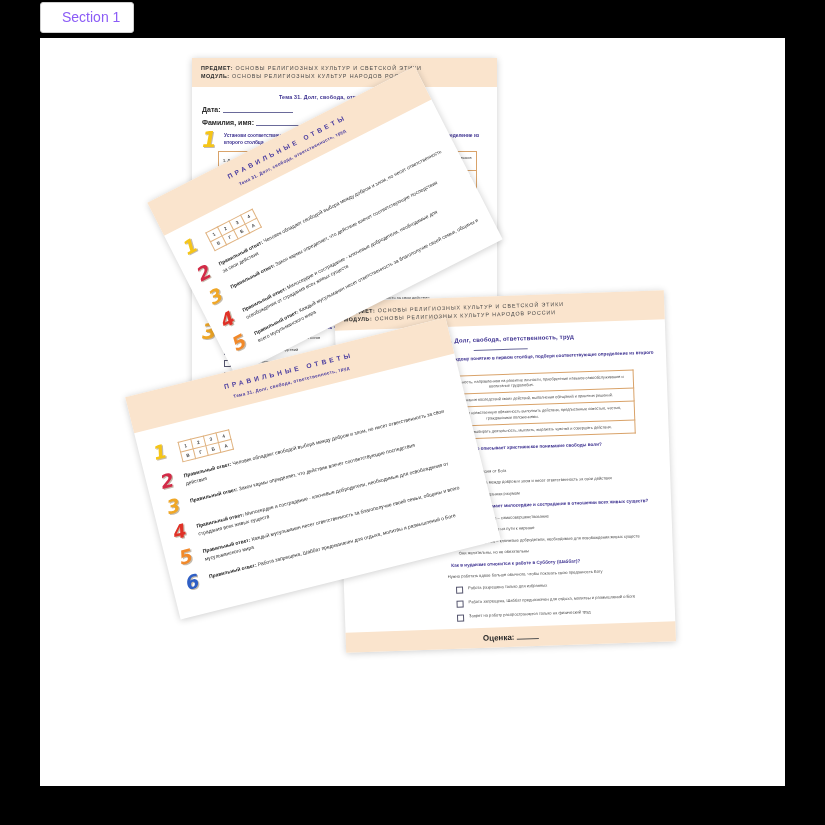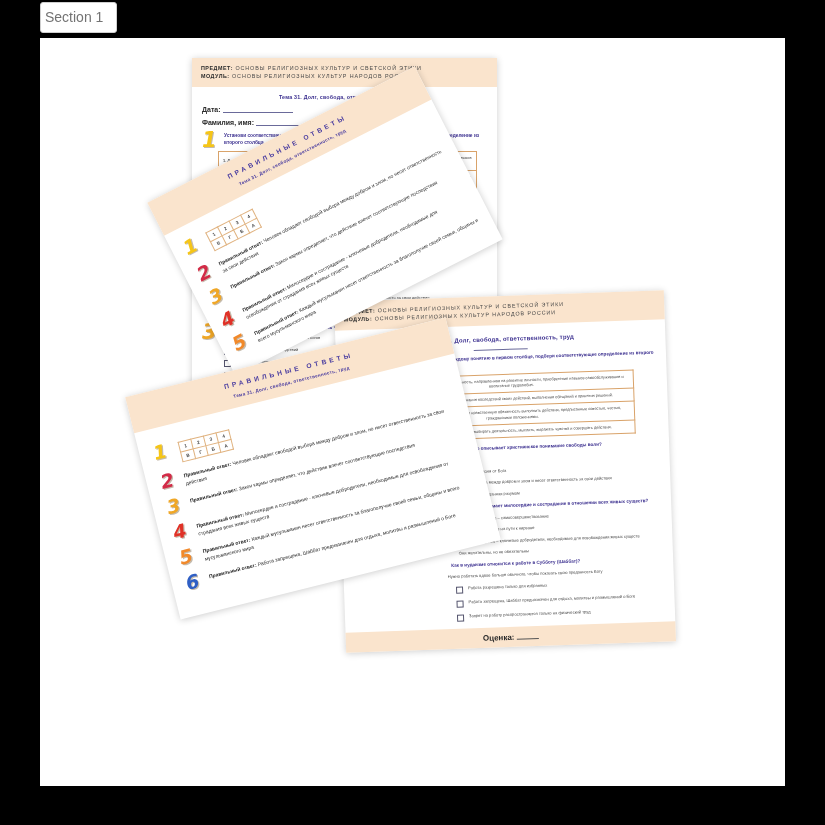--- a/index.html
+++ b/index.html
@@ -11,23 +11,23 @@
     overflow: hidden;
   }
   #root { position: relative; width: 825px; height: 825px; }
 
   
   .section-tab {
     position: absolute; left: 40px; top: 2px;
     background: #ffffff;
     border: 1px solid #cfcfcf;
     border-radius: 3px;
-    padding: 7px 13px 8px 4px;
+    padding: 7px 13px 8px 21px;
     font-size: 14px;
-    color: #737373;
+    color: #8b5cf6;
     line-height: 1;
     z-index: 60;
     box-shadow: 0 1px 2px rgba(0,0,0,0.25);
   }
 
   
   .canvas {
     position: absolute;
     left: 40px; top: 38px;
     width: 745px; height: 748px;

